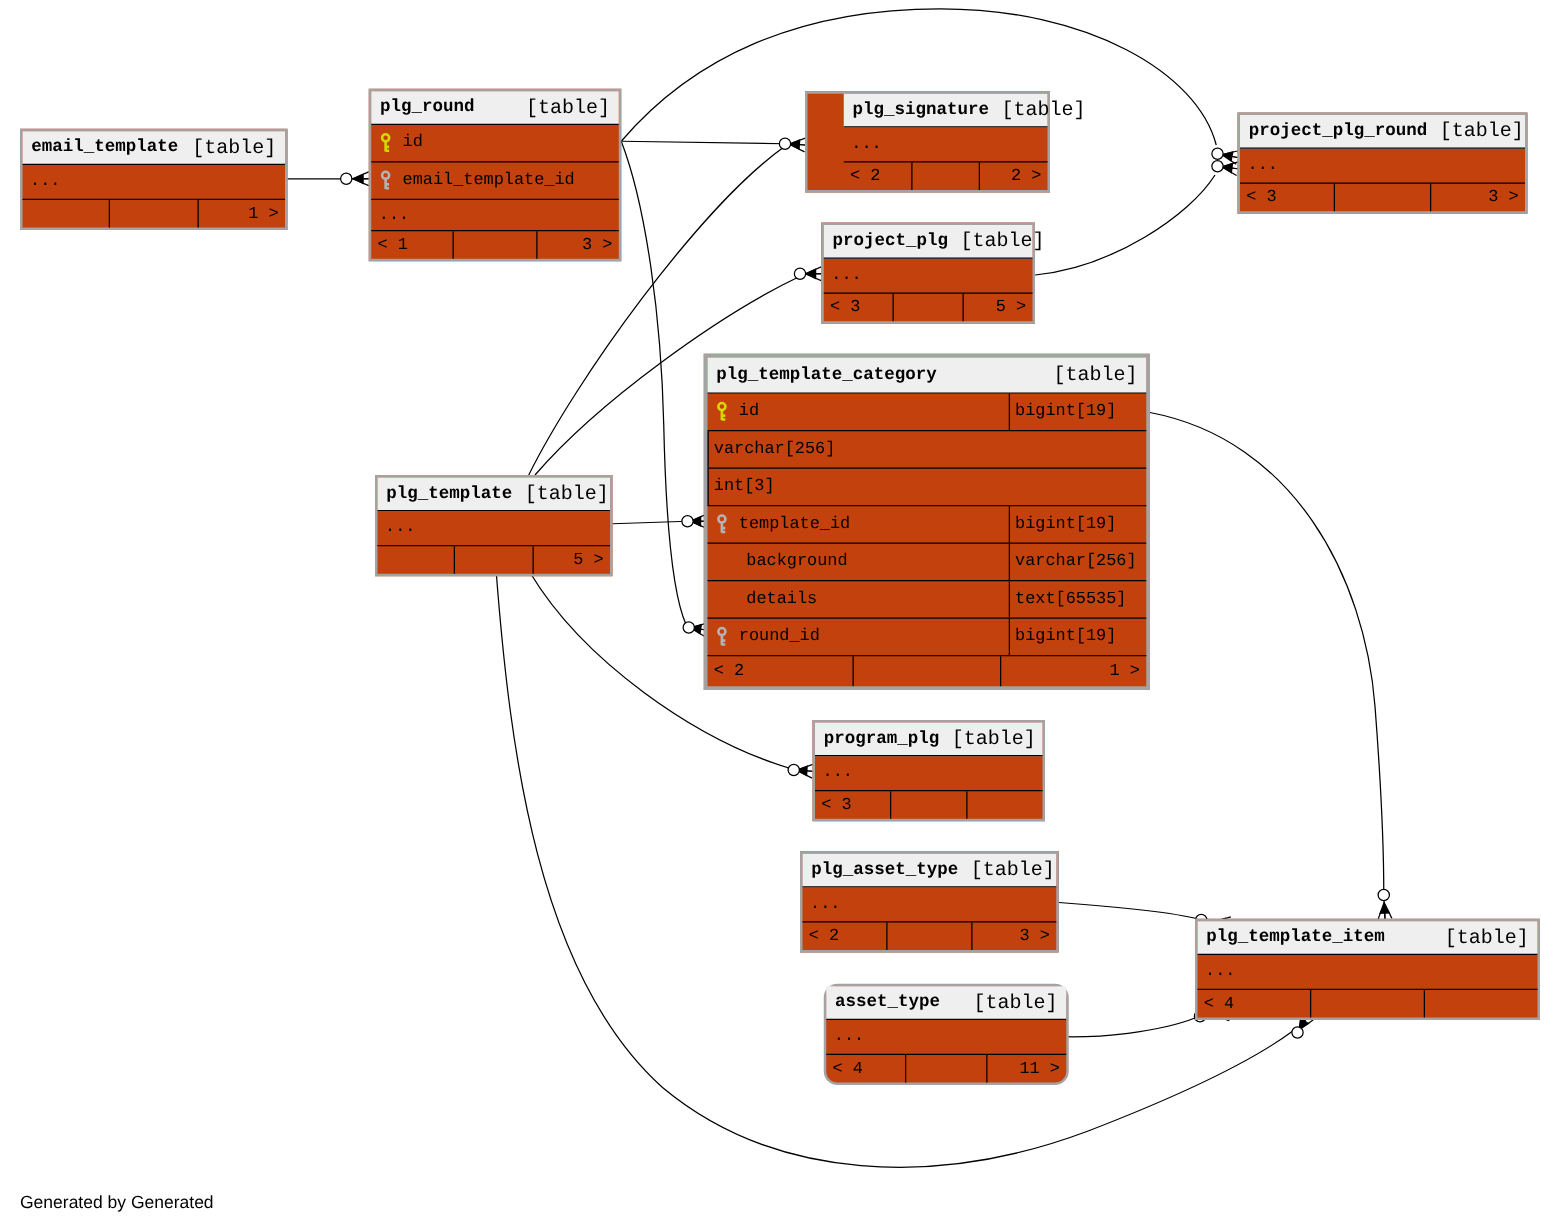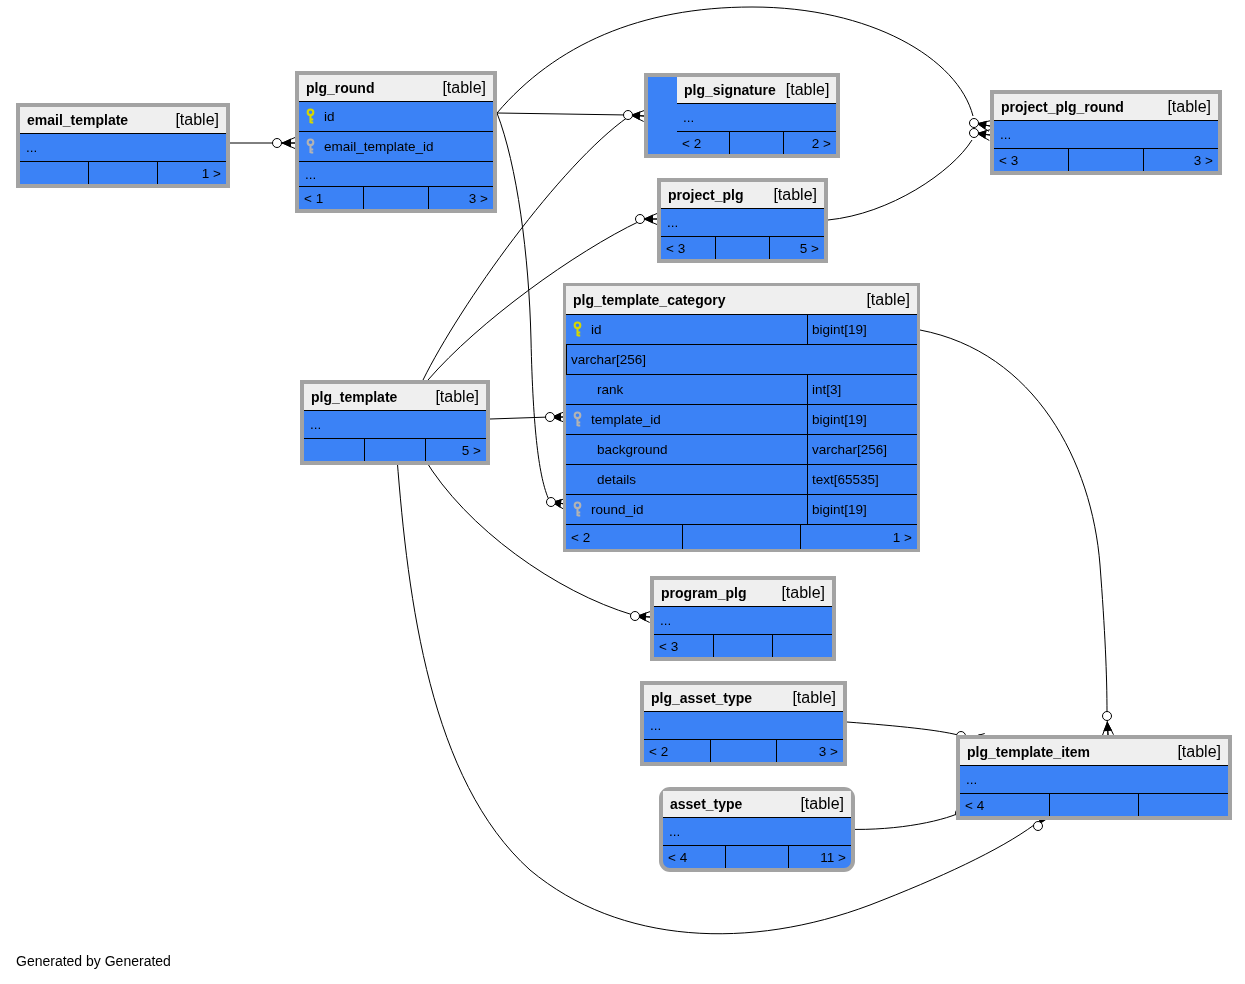--- a/index.html
+++ b/index.html
@@ -1,22 +1,22 @@
 <!DOCTYPE html>
 <html><head>
 <meta charset="utf-8">
 <style>
   html,body{margin:0;padding:0;background:#fff;}
   .diagram{position:relative;width:1245px;height:984px;background:#fff;overflow:hidden;
            font-family:"Liberation Sans",sans-serif;color:#000;}
   .wires{position:absolute;left:0;top:0;width:1245px;height:984px;}
   .wires path{fill:none;stroke:#000;stroke-width:1;}
 
-  .tbl{position:absolute;background:#3b82f6;border:4px solid #a3a3a3;box-sizing:border-box;
-       font-size:13.5px;}
+  .tbl{position:absolute;background:#c2410c;border:2px solid #a3a3a3;box-sizing:border-box;
+       font-size:13.5px;font-family:Liberation Mono, monospace;}
   .tbl.focus{border-width:3px;}
   .hdr{display:flex;justify-content:space-between;align-items:center;height:26px;
        background:#efefef;border-bottom:1px solid #000;padding:0 7px;}
   .tbl.focus .hdr{height:28px;}
   .tname{font-weight:bold;font-size:14px;white-space:nowrap;}
   .ttag{font-size:16px;padding-left:10px;white-space:nowrap;}
   .row{display:flex;align-items:center;height:27px;border-bottom:1px solid #000;padding:0 6px;}
   .row.krow{height:29px;padding:0 6px;}
   .key{flex:0 0 auto;margin-right:8px;}
   .pk{color:#d6d600;}
@@ -219,23 +219,20 @@
           <path d="M5.5 7.5 V16 M5.5 12.2 H8.4 M5.5 15.4 H8.4" stroke="currentColor" stroke-width="2.2" fill="none"></path>
         </svg>
         <span>id</span>
       </span>
       <span class="ctype">bigint[19]</span>
     </div>
     <div class="crow">
       <span class="ctype">varchar[256]</span>
     </div>
     <div class="crow">
-      <span class="cname">
-          <span class="lbl-indent">rank</span>
-        </span>
       <span class="ctype">int[3]</span>
     </div>
     <div class="crow">
       <span class="cname">
         <svg class="key fk" viewBox="0 0 11 18" width="11" height="17" style="margin-right:8px;">
           <circle cx="5.5" cy="4.5" r="3" fill="none" stroke="currentColor" stroke-width="2.2"></circle>
           <path d="M5.5 7.5 V16 M5.5 12.2 H8.4 M5.5 15.4 H8.4" stroke="currentColor" stroke-width="2.2" fill="none"></path>
         </svg>
         <span>template_id</span>
       </span>

